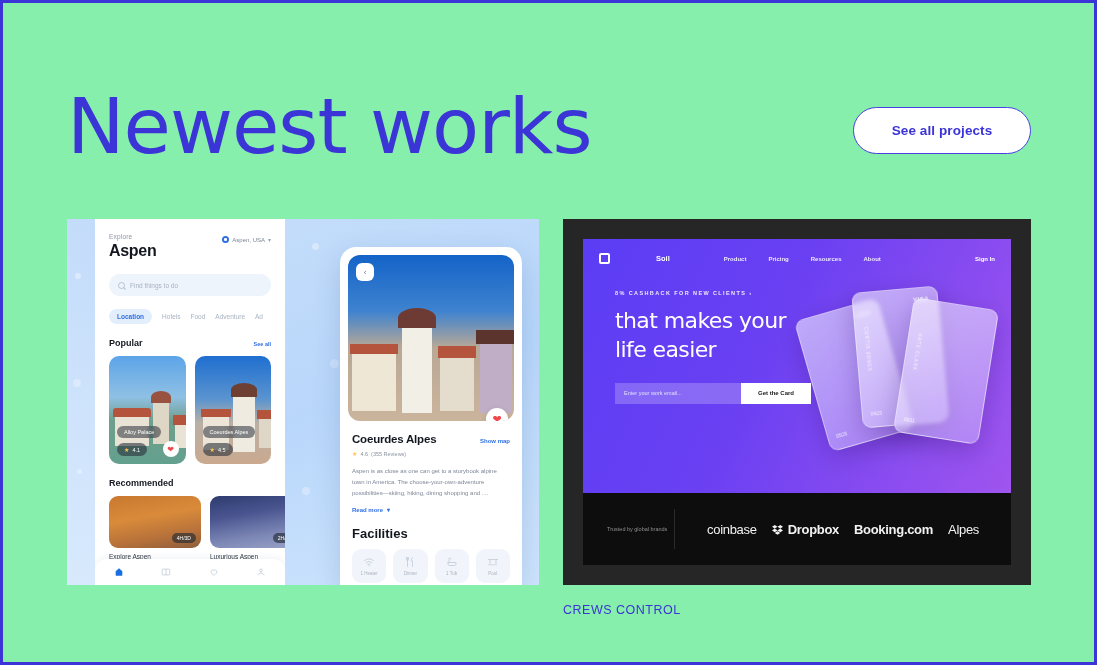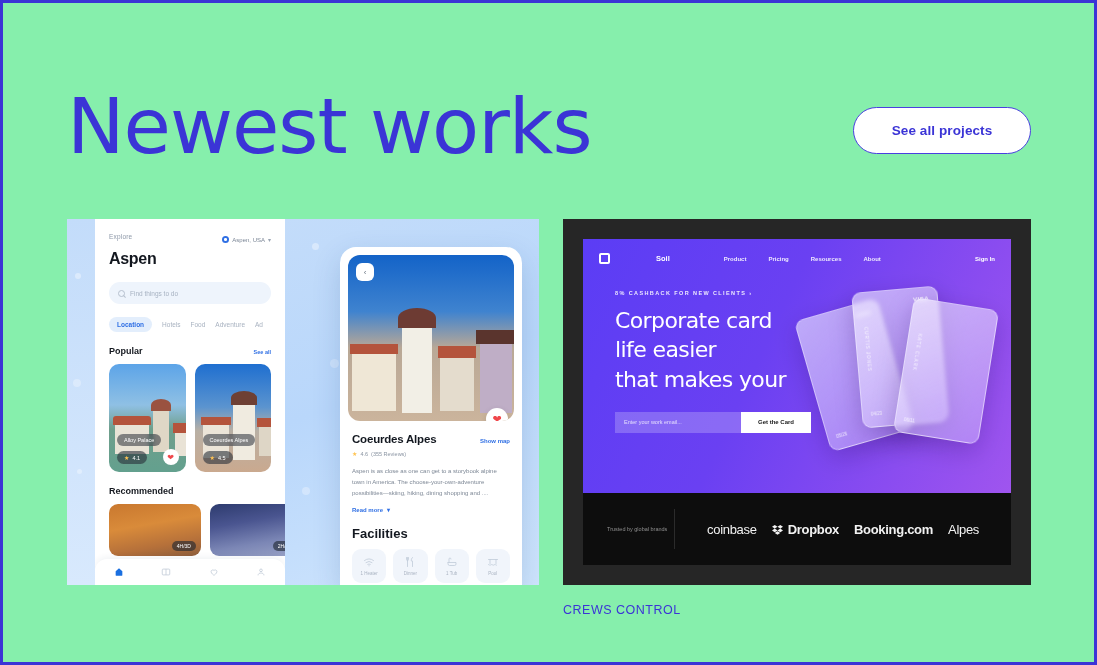--- a/index.html
+++ b/index.html
@@ -50,21 +50,21 @@
   .tv-bluestrip { position: absolute; left: 0; top: 0; width: 28px; height: 100%;
     background: linear-gradient(180deg,#c3dcfa,#d8e9fd); }
   .flake { position: absolute; border-radius: 50%; background: rgba(255,255,255,.75); }
 
   
   .phone1 { position: absolute; left: 28px; top: 0; width: 190px; height: 100%;
             background:#fff; overflow: hidden; }
   .ph1-inner { padding: 14px 14px 0 14px; }
   .ph1-top { display: flex; justify-content: space-between; align-items: flex-start; }
   .ph1-explore { font-size: 6.5px; color: #8d98a8; letter-spacing: .2px; }
-  .ph1-city { font-size: 16px; font-weight: 700; color: #13171f; margin-top: 10px; letter-spacing: -.3px; }
+  .ph1-city { font-size: 16px; font-weight: 700; color: #13171f; margin-top: 2px; letter-spacing: -.3px; }
   .ph1-loc { display: flex; align-items: center; gap: 3px; font-size: 6px; color: #7b8696; margin-top: 3px; }
   .pin-dot { width: 7px; height: 7px; border-radius: 50%; background: #2f6fe4; position: relative; }
   .pin-dot::after { content:''; position:absolute; left:2.2px; top:2.2px; width:2.6px;height:2.6px;
      border-radius:50%; background:#fff; }
   .chev { font-size: 6px; color: #9aa4b2; }
   .ph1-search {
     margin-top: 14px; height: 22px; border-radius: 11px; background: #eef4fc;
     display: flex; align-items: center; gap: 5px; padding: 0 9px;
     font-size: 6.5px; color: #a7b2c2;
   }
@@ -395,23 +395,22 @@
             </div>
             <div class="vcard vc3">
               <span class="vc-name">KATE CLARK</span>
               <span class="vc-date">06/11</span>
             </div>
           </div>
 
           <div class="cc-hero">
             <div class="cc-eyebrow">8% CASHBACK FOR NEW CLIENTS ›</div>
             <div class="cc-head">
-              <div>Corporate card</div>
+              <div>that makes your</div>
               <div>life easier</div>
-              <div>that makes your</div>
             </div>
             <div class="cc-form">
               <div class="cc-input">
                 <span>Enter your work email...</span>
               </div>
               <div class="cc-cta">
                 <span>Get the Card</span>
               </div>
             </div>
           </div>

